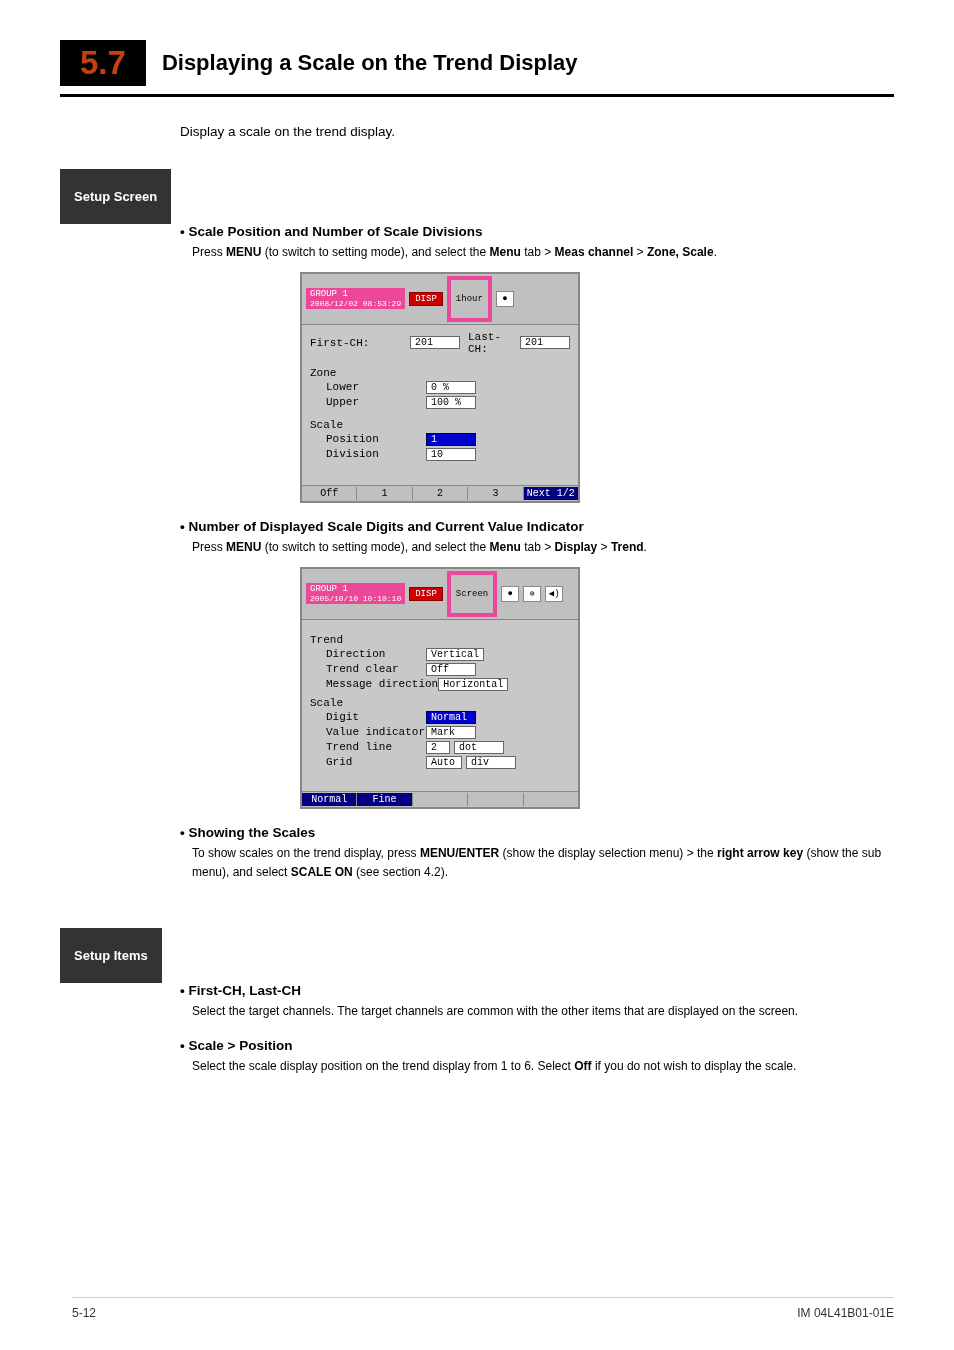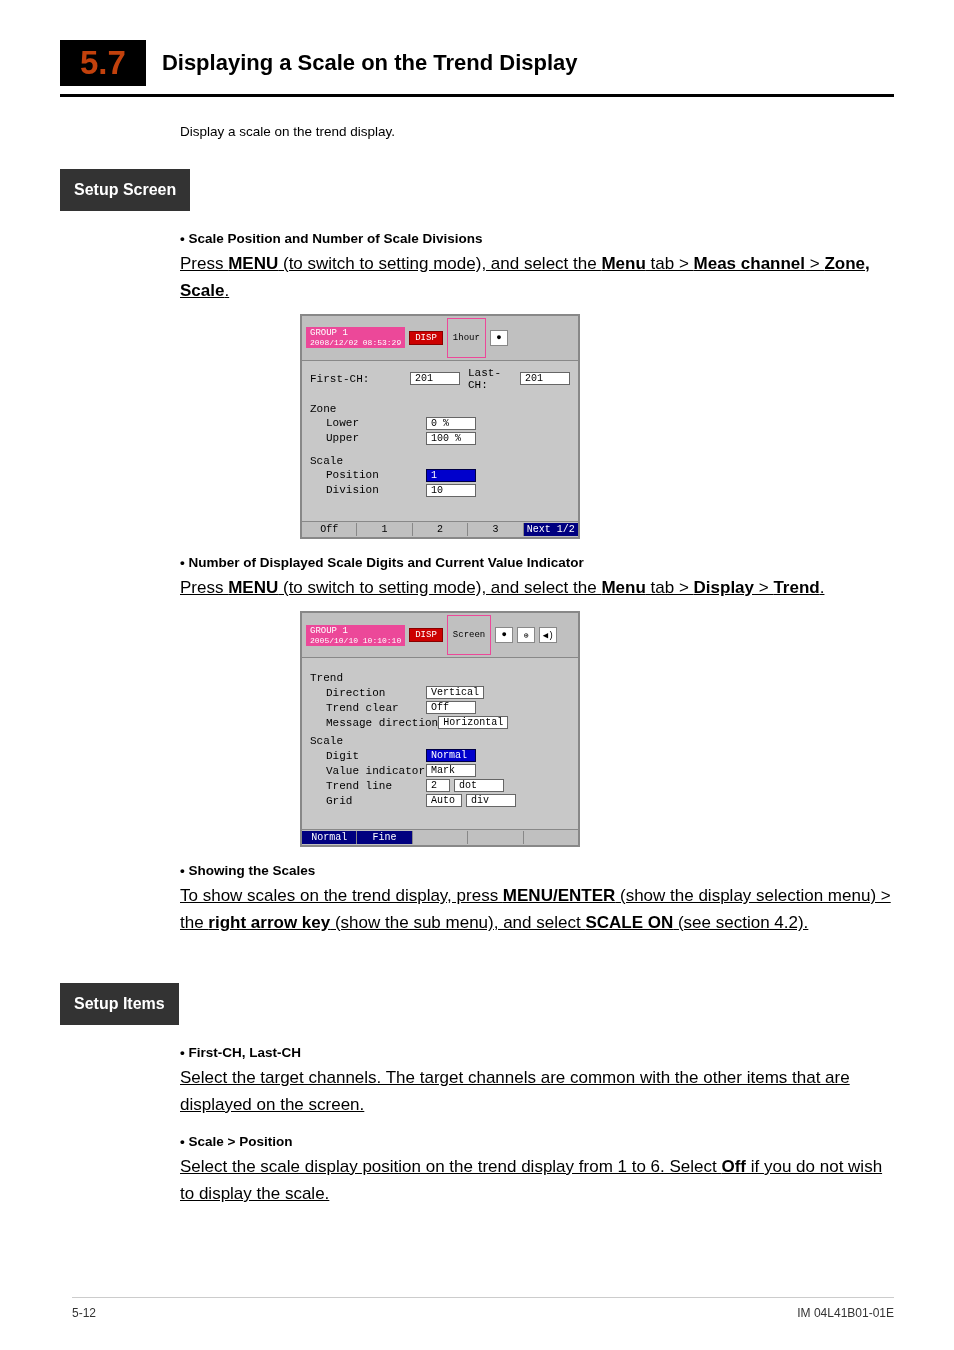--- a/index.html
+++ b/index.html
@@ -48,47 +48,46 @@
       margin-bottom: 6px;
       font-size: 13.5px;
       line-height: 1.6;
     }
 
     
     .section-label {
       background: #333;
       color: #fff;
       font-weight: bold;
-      font-size: 16px;
-      padding: 12px 14px;
+      font-size: 13px;
+      padding: 20px 14px;
       display: inline-block;
-      margin-bottom: 20px;
+      margin-bottom: 0;
       margin-top: 20px;
     }
 
     .bullet-item {
       margin-left: 120px;
       margin-bottom: 16px;
     }
 
     .bullet-item-title {
       font-weight: bold;
       font-size: 13.5px;
       margin-bottom: 4px;
     }
 
     .bullet-item-title::before {
       content: "• ";
     }
 
     .bullet-item-body {
-      font-size: 17px;
+      font-size: 12px;
       line-height: 1.6;
-      margin-left: 0;
-      text-decoration: underline;
+      margin-left: 12px;
     }
 
     .bullet-item-body b {
       font-weight: bold;
     }
 
     
     .screen-mockup {
       border: 2px solid #888;
       background: #d4d0c8;
@@ -110,21 +109,21 @@
     .screen-toolbar-group {
       background: #ec4899;
       color: #fff;
       font-size: 10px;
       padding: 1px 4px;
       min-width: 80px;
     }
 
     .tb-btn {
       background: #c0c0c0;
-      border: 1px solid #ec4899;
+      border: 4px solid #ec4899;
       font-size: 9px;
       padding: 14px 5px;
       font-family: 'Courier New', monospace;
     }
 
     .tb-btn-red {
       background: #cc0000;
       color: white;
       border: 1px solid #880000;
       font-size: 9px;

